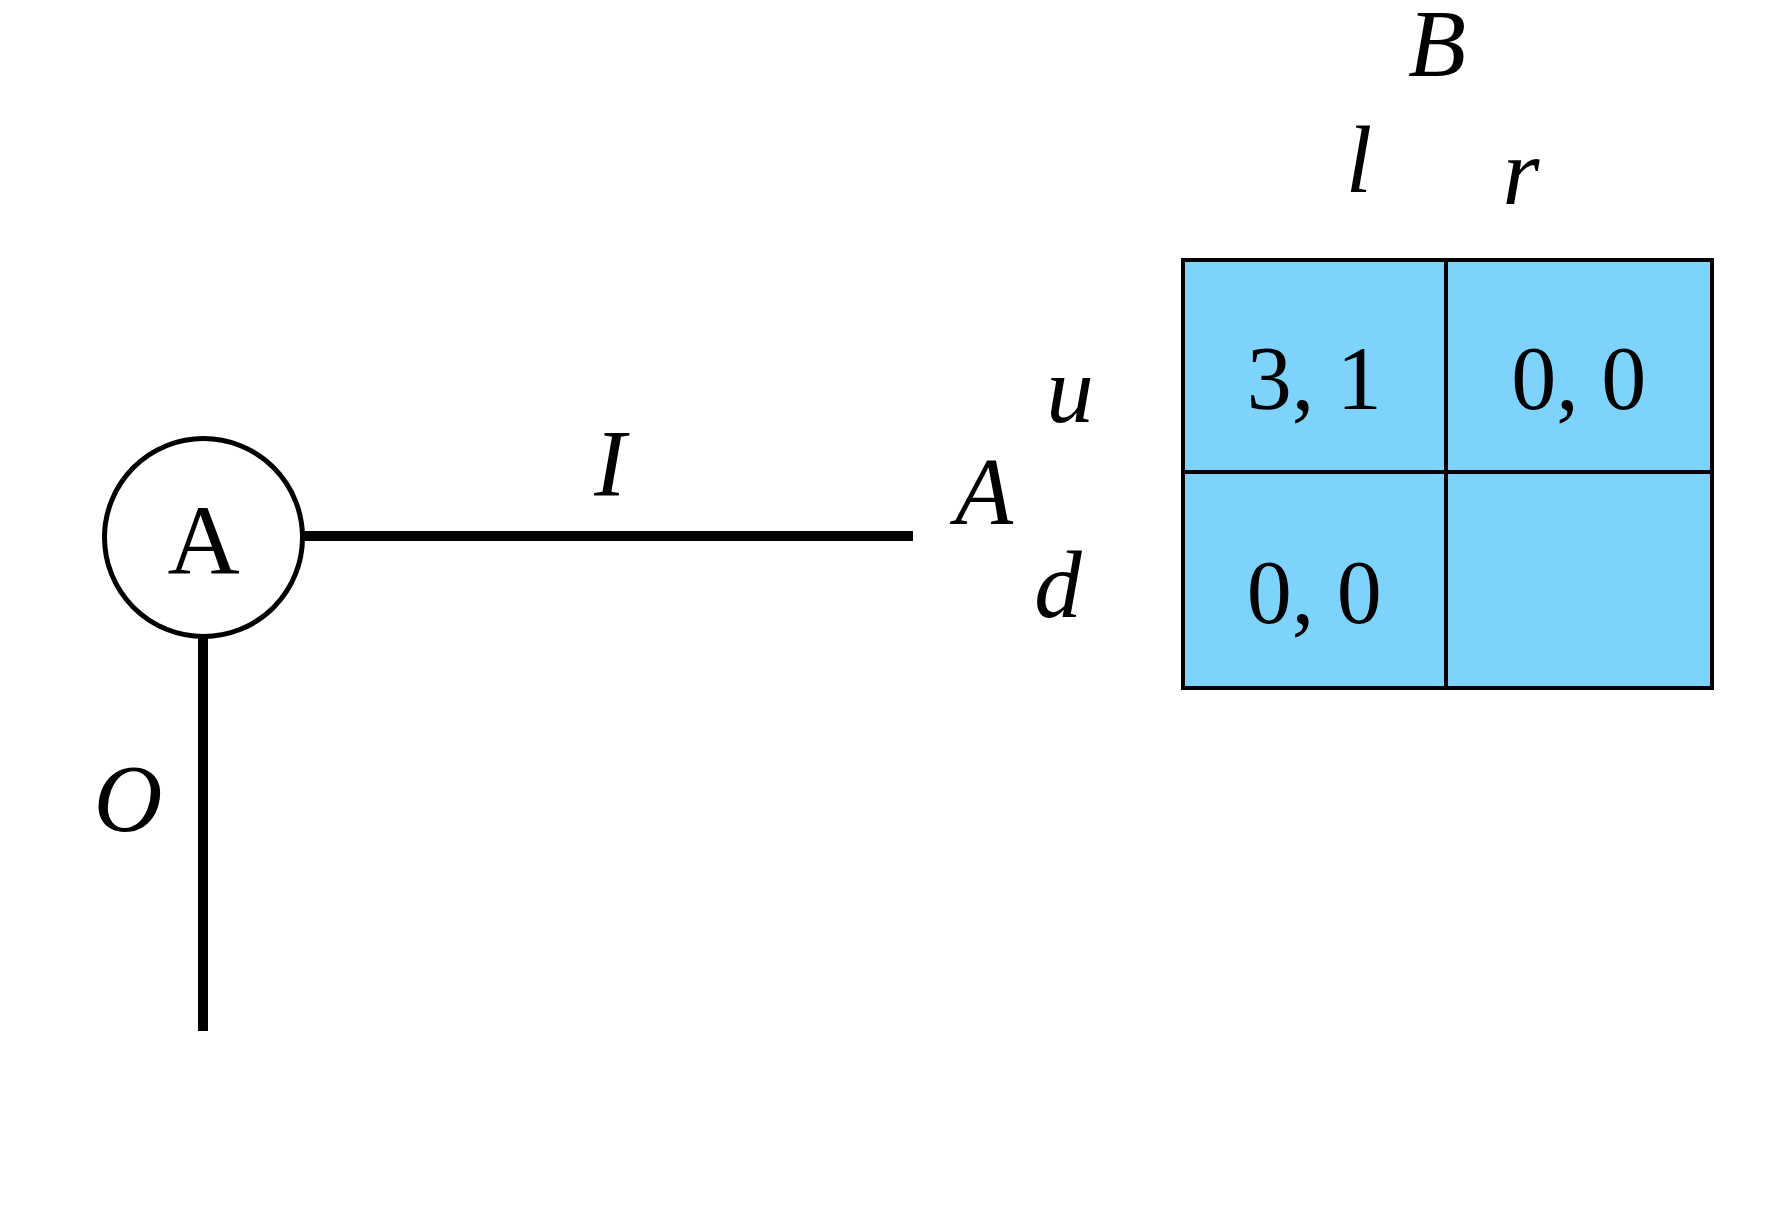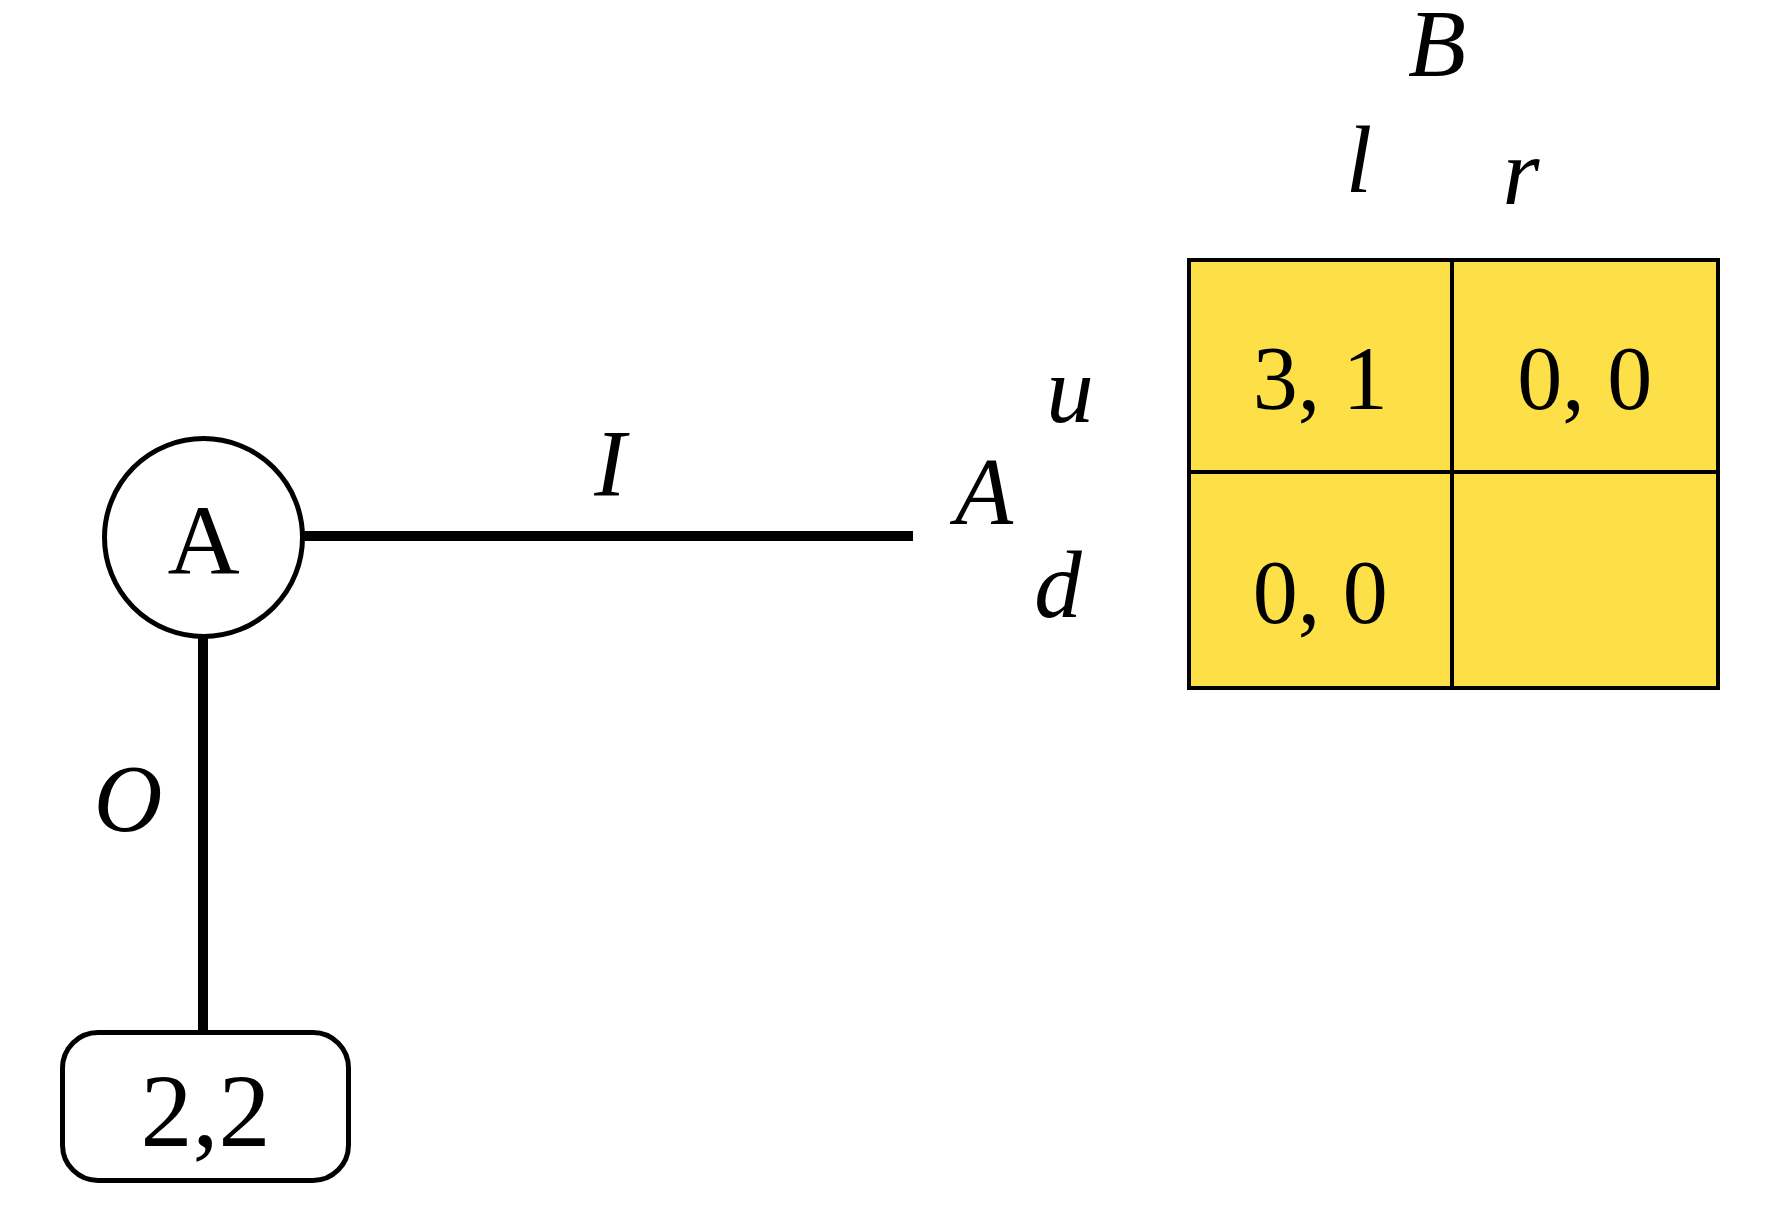--- a/index.html
+++ b/index.html
@@ -80,22 +80,21 @@
   
   .matrix {
     position: absolute;
     left: 1181px; top: 258px;
     width: 533px; height: 432px;
     border: 4px solid #000000;
     box-sizing: border-box;
     display: grid;
     grid-template-columns: 1fr 1fr;
     grid-template-rows: 1fr 1fr;
-    background: #fde047;
-    margin-left: 6px;
+    background: #7dd3fc;
   }
   .cell {
     display: flex;
     align-items: center;
     justify-content: center;
     font-size: 90px;
     line-height: 1;
     padding-top: 26px;
     box-sizing: border-box;
     white-space: nowrap;
@@ -112,23 +111,20 @@
   <div class="branch vline"></div>
 
   <div class="label italic" id="label-I">I</div>
 
   <div class="label italic" id="label-O">O</div>
 
   <div class="node">
     <span class="node-text">A</span>
   </div>
 
-  <div class="terminal-box">
-    <span class="terminal-text">2,2</span>
-  </div>
 
   <div class="label italic" id="label-B">B</div>
 
   <div class="label italic" id="label-l">l</div>
 
   <div class="label italic" id="label-r">r</div>
 
   <div class="label italic" id="label-u">u</div>
 
   <div class="label italic" id="label-d">d</div>

